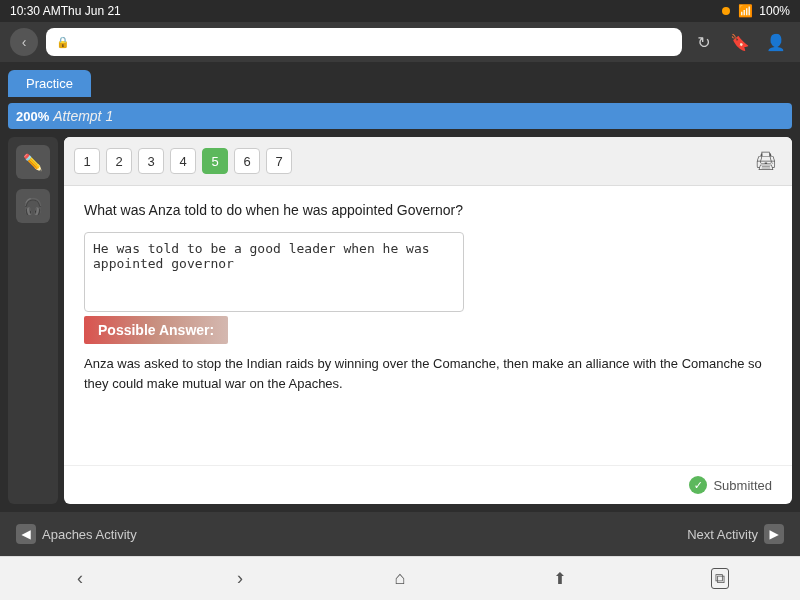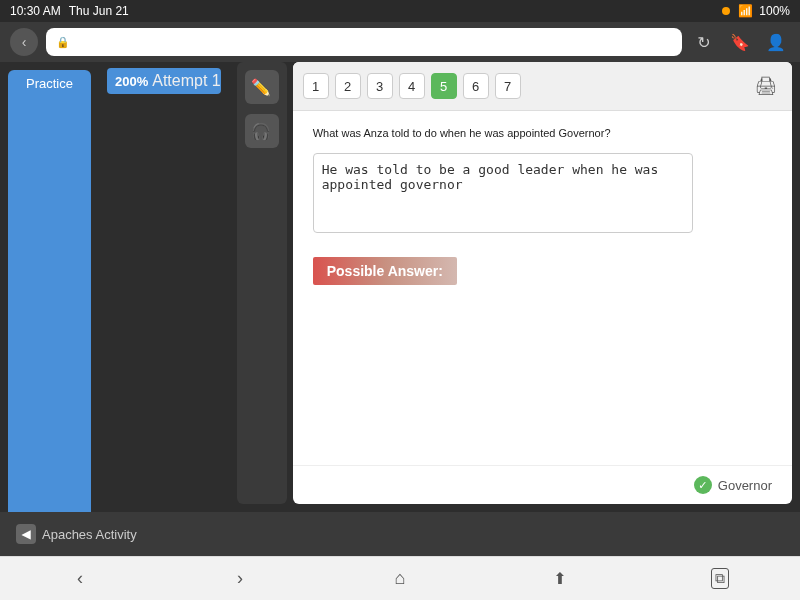--- a/index.html
+++ b/index.html
@@ -16,21 +16,21 @@
     #status-bar {
       background: #2a2a2a;
       height: 22px;
       display: flex;
       align-items: center;
       justify-content: space-between;
       padding: 0 10px;
       font-size: 12px;
       color: #fff;
     }
-    .status-left { display: flex; gap: 8px; }
+    .status-left { display: flex; gap: 0; }
     .status-right { display: flex; gap: 6px; align-items: center; }
     .battery-dot { width: 8px; height: 8px; border-radius: 50%; background: #ff9f00; display: inline-block; margin-right: 2px; }
 
     
     #browser-chrome {
       background: #3a3a3a;
       height: 40px;
       display: flex;
       align-items: center;
       padding: 0 10px;
@@ -64,21 +64,21 @@
       cursor: pointer;
       width: 28px; height: 28px;
       display: flex; align-items: center; justify-content: center;
     }
 
     
     #app {
       background: #2d2d2d;
       height: calc(600px - 22px - 40px - 44px - 44px);
       display: flex;
-      flex-direction: row;
+      flex-direction: column;
     }
 
     
     #tab-bar {
       background: #2d2d2d;
       display: flex;
       padding: 8px 8px 0 8px;
       gap: 4px;
     }
     .tab {
@@ -115,23 +115,24 @@
       display: flex;
       align-items: center;
       padding-left: 8px;
     }
     #progress-text {
       font-size: 13px;
       color: #fff;
       font-weight: bold;
     }
     #attempt-text {
-      font-size: 16px;
+      font-size: 14px;
       color: #eee;
       margin-left: 4px;
+      font-style: italic;
     }
 
     
     #main-area {
       display: flex;
       flex: 1;
       overflow: hidden;
       padding: 0 8px 8px 8px;
       gap: 6px;
     }
@@ -202,39 +203,39 @@
       font-size: 18px;
     }
 
     
     #question-content {
       padding: 16px 20px;
       flex: 1;
       overflow-y: auto;
     }
     #question-text {
-      font-size: 11px;
+      font-size: 14px;
       color: #222;
       margin-bottom: 14px;
     }
     #answer-textarea {
       width: 380px;
       height: 80px;
       border: 1px solid #ccc;
       border-radius: 4px;
       padding: 8px;
       font-size: 13px;
       color: #333;
       resize: none;
       background: #fff;
     }
 
     
     #possible-answer-section {
-      margin-top: 20px;
+      margin-top: 0;
     }
     #possible-answer-label {
       background: linear-gradient(to right, #d9534f, #c89080, #d4b8b0);
       color: #fff;
       font-size: 14px;
       font-weight: bold;
       padding: 6px 14px;
       display: inline-block;
       border-radius: 2px;
       margin-bottom: 10px;
@@ -385,40 +386,47 @@
         </div>
       </div>
 
       <div id="question-content">
         <div id="question-text">What was Anza told to do when he was appointed Governor?</div>
         <textarea id="answer-textarea" style="">He was told to be a good leader when he was appointed governor</textarea>
 
         
         <div id="possible-answer-section">
           <div id="possible-answer-label">Possible Answer:</div>
+          <div id="possible-answer-text">Anza was asked to stop the Indian raids by winning over the Comanche, then make an alliance with the Comanche so they could make mutual war on the Apaches.</div>
         </div>
       </div>
 
       <div id="content-footer">
         <div class="check-circle">
           <span>✓</span>
         </div>
-        <span id="submitted-text">Governor</span>
+        <span id="submitted-text">Submitted</span>
       </div>
     </div>
   </div>
 </div>
 
 <div id="bottom-nav">
   <div class="nav-activity-btn">
     <div class="arrow-prev">
       <span>◀</span>
     </div>
     <span>Apaches Activity</span>
   </div>
+  <div class="nav-activity-btn">
+    <span>Next Activity</span>
+    <div class="arrow-next">
+      <span>▶</span>
+    </div>
+  </div>
 </div>
 
 <div id="browser-bottom">
   <div class="browser-bottom-btn">
     <span>‹</span>
   </div>
   <div class="browser-bottom-btn">
     <span>›</span>
   </div>
   <div class="browser-bottom-btn">

